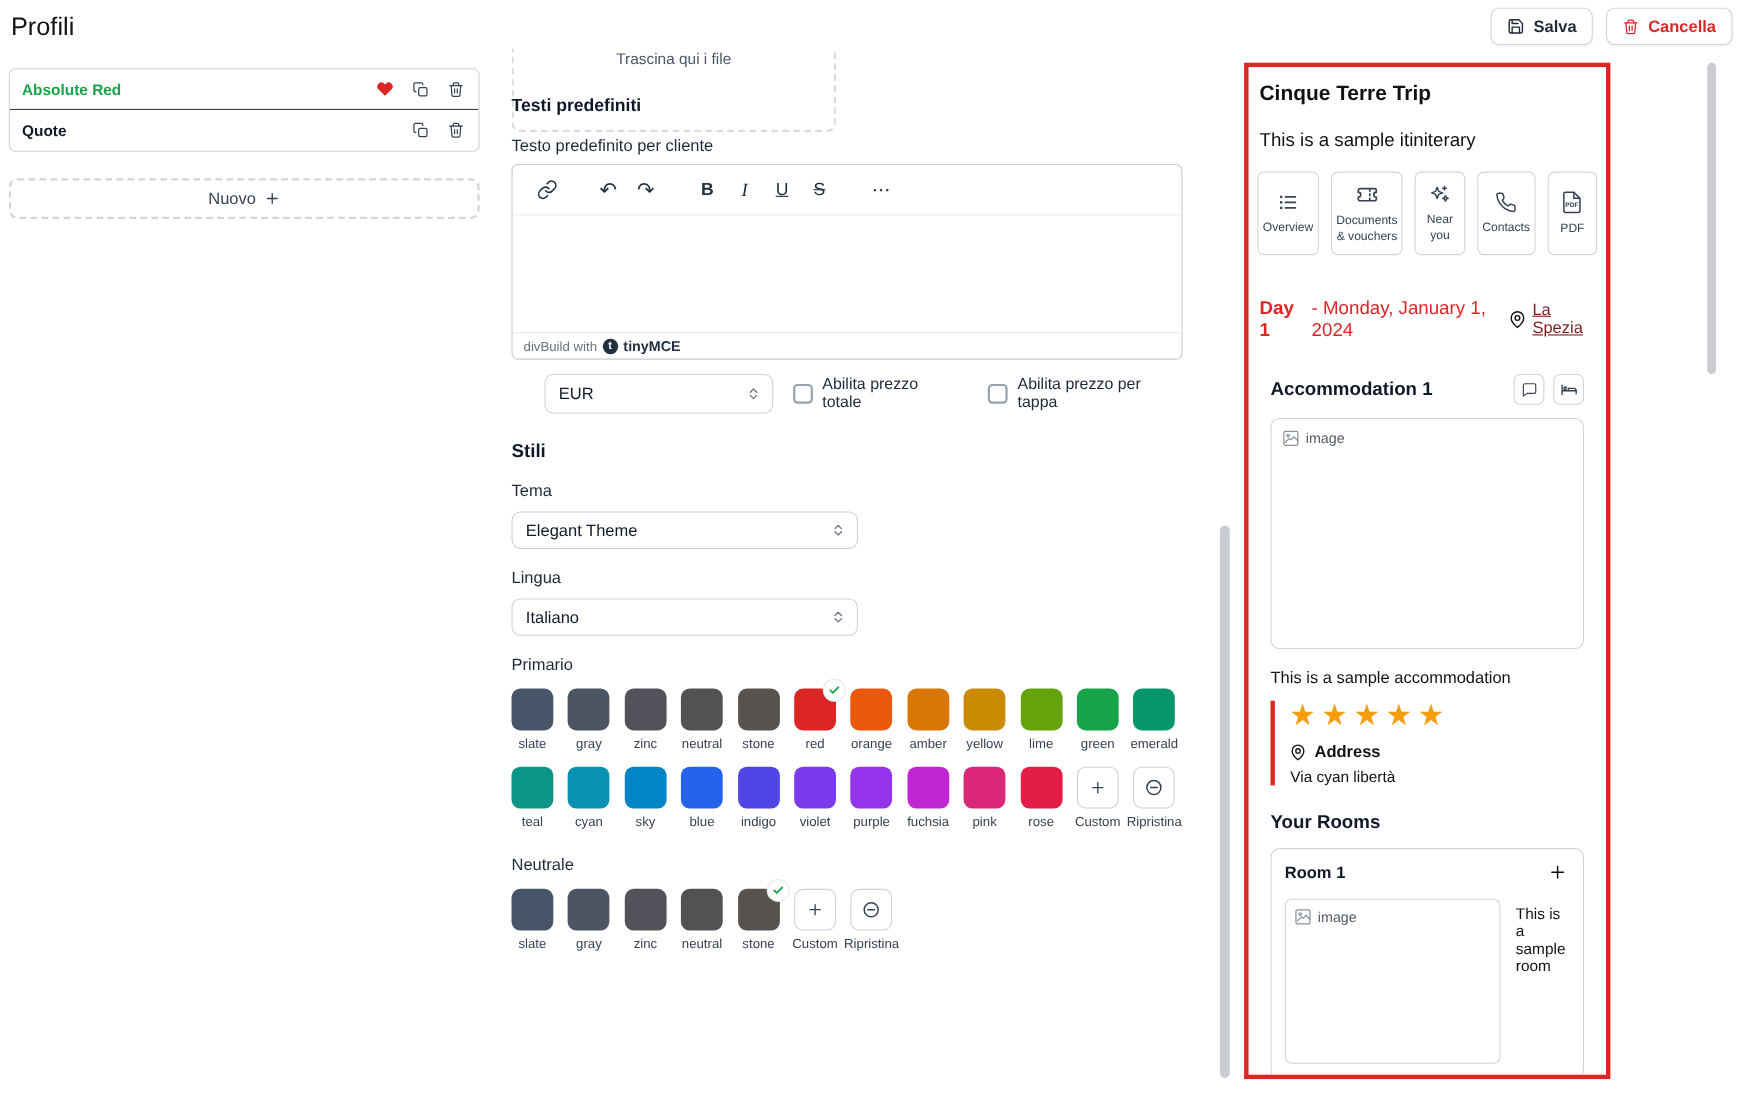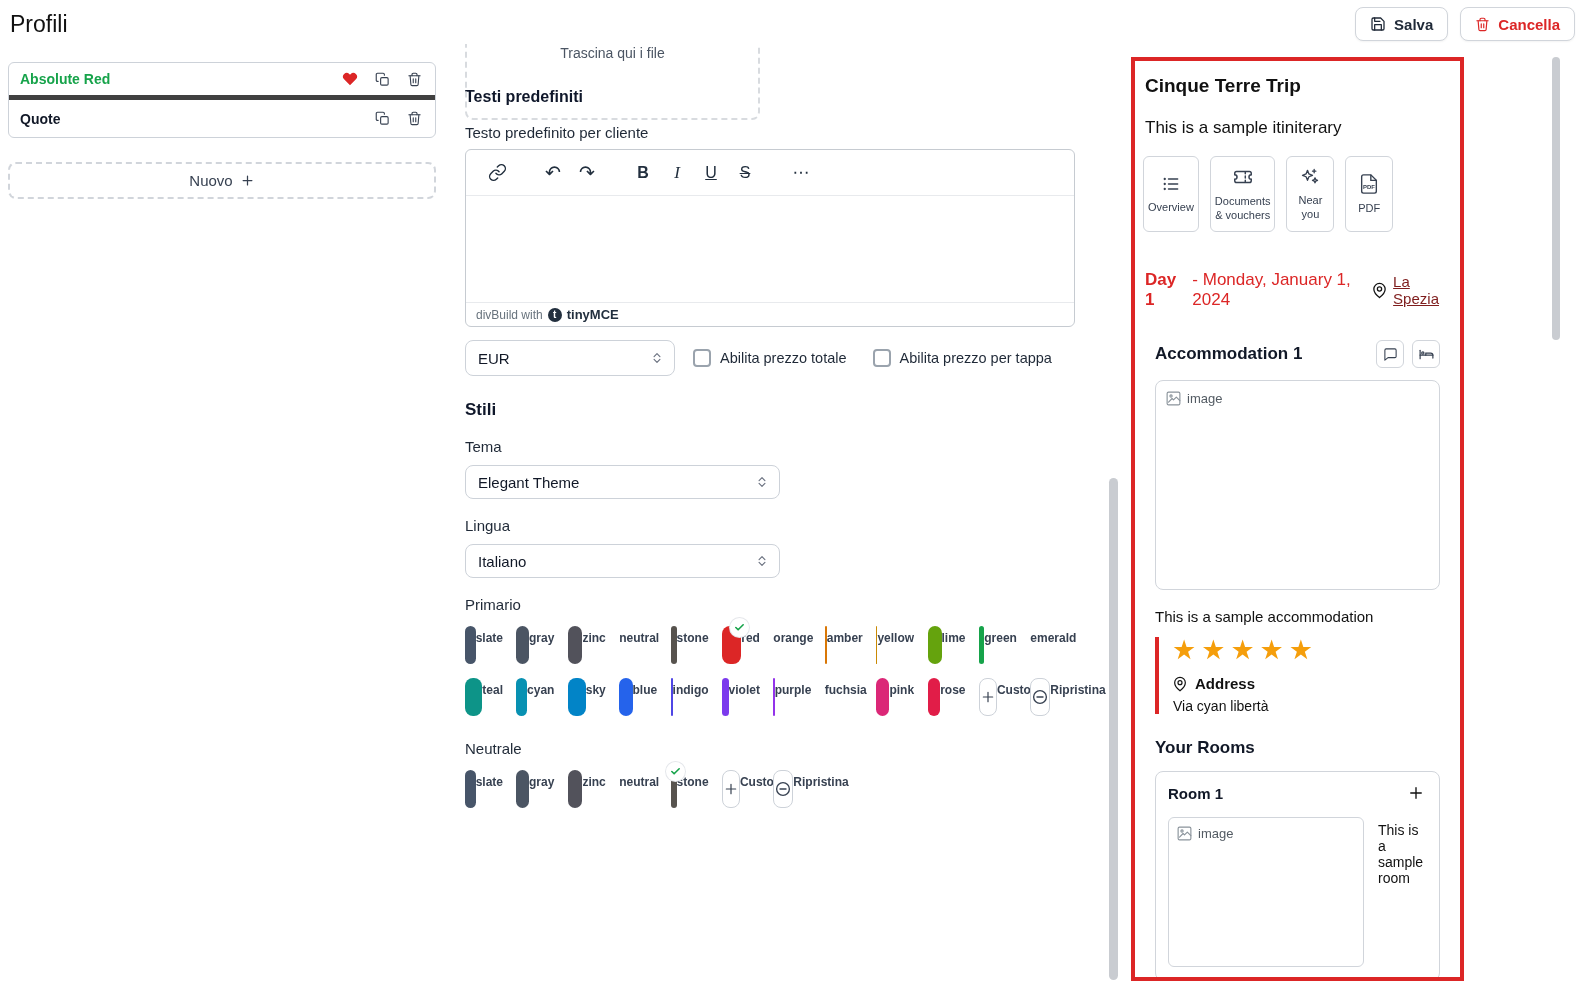--- a/index.html
+++ b/index.html
@@ -14,21 +14,21 @@
   .page-title{font-size:23px;font-weight:400;color:#111;margin:0;}
   .header-actions{display:flex;gap:12px;}
   .btn{display:inline-flex;align-items:center;gap:8px;border:1px solid #d1d5db;border-radius:8px;
        background:#fff;height:34px;padding:0 14px;font-size:15px;font-weight:600;color:#1f2937;
        cursor:pointer;box-shadow:0 1px 2px rgba(0,0,0,.05);font-family:inherit;}
   .btn.danger{color:#dc2626;}
 
   
   .left-col{position:absolute;left:8px;top:62px;width:428px;}
   .profile-list{border:1px solid #cdd2d9;border-radius:6px;overflow:hidden;background:#fff;}
-  .profile-row{display:flex;align-items:center;height:37px;padding:0 11px;border-bottom:5px solid #404040;cursor:pointer;}
+  .profile-row{display:flex;align-items:center;height:37px;padding:0 11px;border-bottom:1px solid #404040;cursor:pointer;}
   .profile-row:last-child{border-bottom:none;}
   .profile-name{font-size:14px;font-weight:700;color:#111827;}
   .profile-name.active{color:#16a34a;}
   .row-icons{margin-left:auto;display:flex;align-items:center;gap:13px;}
   .icon-btn{background:none;border:none;padding:2px;cursor:pointer;color:#374151;display:inline-flex;}
   .new-profile{margin-top:24px;width:100%;height:37px;border:2px dashed #d1d5db;border-radius:8px;
                background:#fff;color:#374151;font-size:15px;display:flex;align-items:center;
                justify-content:center;gap:7px;cursor:pointer;font-family:inherit;}
 
   
@@ -55,29 +55,29 @@
   .editor-status{display:flex;align-items:center;height:24px;
                  border-top:1px solid #e8eaed;padding:0 10px;font-size:12px;color:#68737d;}
   .brand{display:flex;align-items:center;gap:5px;color:#68737d;cursor:pointer;}
   .brand b{color:#222f3e;font-size:13px;}
   .brand-logo{width:14px;height:14px;border-radius:50%;background:#222f3e;color:#fff;font-size:10px;
               font-weight:700;display:flex;align-items:center;justify-content:center;}
 
   .select{display:flex;align-items:center;justify-content:space-between;border:1px solid #cdd2d9;
           border-radius:8px;height:34px;padding:0 10px 0 12px;font-size:15px;color:#111827;
           background:#fff;cursor:pointer;}
-  .select.currency{width:210px;height:36px;}
+  .select.currency{width:210px;height:36px;margin-left:30px;}
   .select.wide{width:315px;margin-top:10px;}
   .currency-row{display:flex;align-items:center;gap:18px;margin-top:13px;}
   .cb{display:flex;align-items:center;gap:9px;font-size:14.5px;color:#1f2937;cursor:pointer;}
   .cb + .cb{margin-left:8px;}
   .cb-box{width:18px;height:18px;border:2px solid #9aa3ad;border-radius:4px;background:#fff;flex:none;}
 
   .swatch-row{display:flex;flex-wrap:wrap;column-gap:13.4px;row-gap:14px;margin-top:13px;width:612px;}
-  .swatch-cell{display:flex;flex-direction:row;width:38px;cursor:pointer;font-weight:bold;}
+  .swatch-cell{display:flex;flex-direction:column;align-items:center;width:38px;cursor:pointer;}
   .swatch{position:relative;width:38px;height:38px;border-radius:8px;}
   .swatch-label{margin-top:5px;font-size:12px;color:#374151;white-space:nowrap;}
   .badge{position:absolute;top:-8px;right:-8px;width:19px;height:19px;background:#fff;border-radius:50%;
          display:flex;align-items:center;justify-content:center;box-shadow:0 0 0 1px #e5e7eb;}
   .swatch-btn{width:38px;height:38px;border-radius:8px;border:1px solid #cdd2d9;background:#fff;
               display:flex;align-items:center;justify-content:center;color:#374151;}
 
   
   .preview-panel{position:absolute;left:1131px;top:57px;width:333px;height:924px;
                  border:4px solid #dc2626;background:#fff;padding:10px 8px;overflow:hidden;}
@@ -579,20 +579,28 @@
           <svg width="20" height="20" viewBox="0 0 24 24" fill="none" stroke="currentColor" stroke-width="1.6" stroke-linejoin="round">
             <path d="M9 4l1.7 4.3L15 10l-4.3 1.7L9 16l-1.7-4.3L3 10l4.3-1.7z"></path>
             <path d="M18 13l.9 2.1L21 16l-2.1.9L18 19l-.9-2.1L15 16l2.1-.9z"></path>
             <path d="M17 3v4M15 5h4" stroke-linecap="round"></path>
           </svg>
         </span>
       <span>Near you</span>
     </button>
     <button class="pv-nav-btn">
       <span>
+          <svg width="20" height="20" viewBox="0 0 24 24" fill="none" stroke="currentColor" stroke-width="1.6" stroke-linecap="round" stroke-linejoin="round">
+            <path d="M22 16.9v3a2 2 0 0 1-2.2 2 19.8 19.8 0 0 1-8.6-3.1 19.5 19.5 0 0 1-6-6A19.8 19.8 0 0 1 2.1 4.2 2 2 0 0 1 4.1 2h3a2 2 0 0 1 2 1.7c.1.8.4 1.6.7 2.3a2 2 0 0 1-.5 2.1L8.1 9.9a16 16 0 0 0 6 6l1.8-1.2a2 2 0 0 1 2.1-.5c.7.3 1.5.6 2.3.7a2 2 0 0 1 1.7 2z"></path>
+          </svg>
+        </span>
+      <span>Contacts</span>
+    </button>
+    <button class="pv-nav-btn">
+      <span>
           <svg width="22" height="22" viewBox="0 0 24 24" fill="none" stroke="currentColor" stroke-width="1.5">
             <path d="M14 2H6a2 2 0 0 0-2 2v16a2 2 0 0 0 2 2h12a2 2 0 0 0 2-2V8z"></path>
             <path d="M14 2v6h6"></path>
             <text x="12" y="17" text-anchor="middle" font-size="6.5" font-weight="bold" fill="currentColor" stroke="none" font-family="Liberation Sans, sans-serif">PDF</text>
           </svg>
         </span>
       <span>PDF</span>
     </button>
   </div>
 

